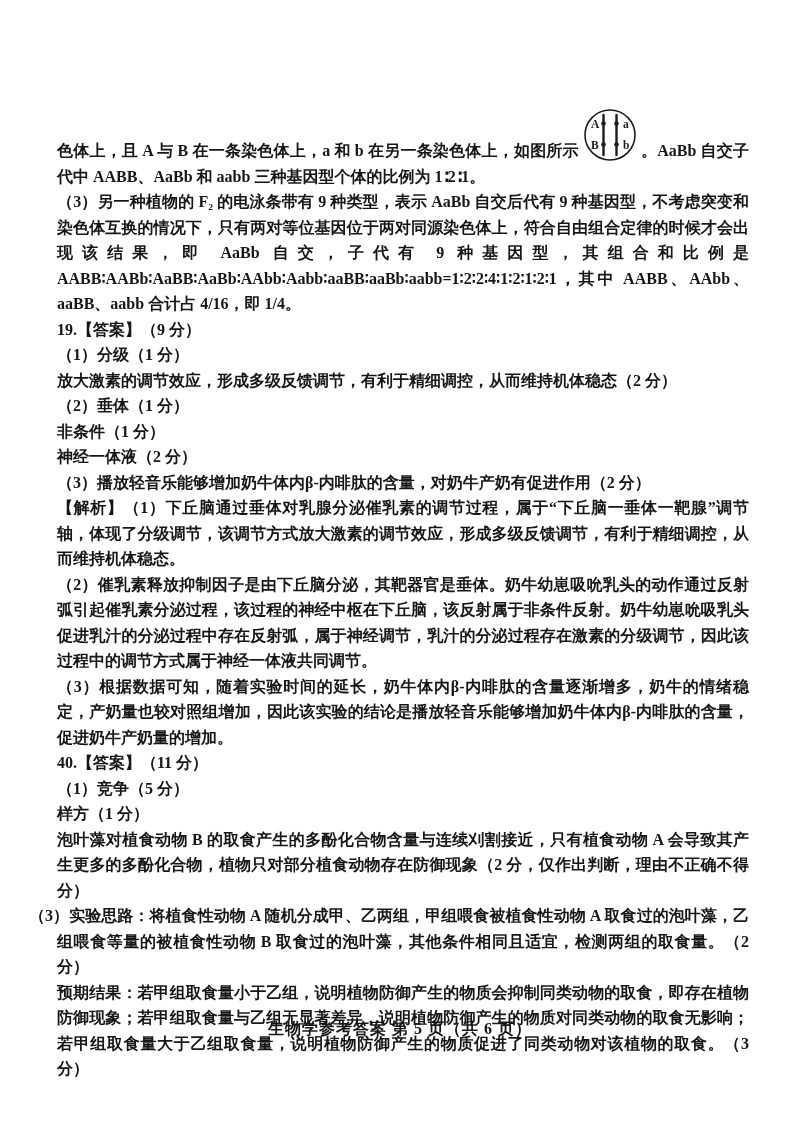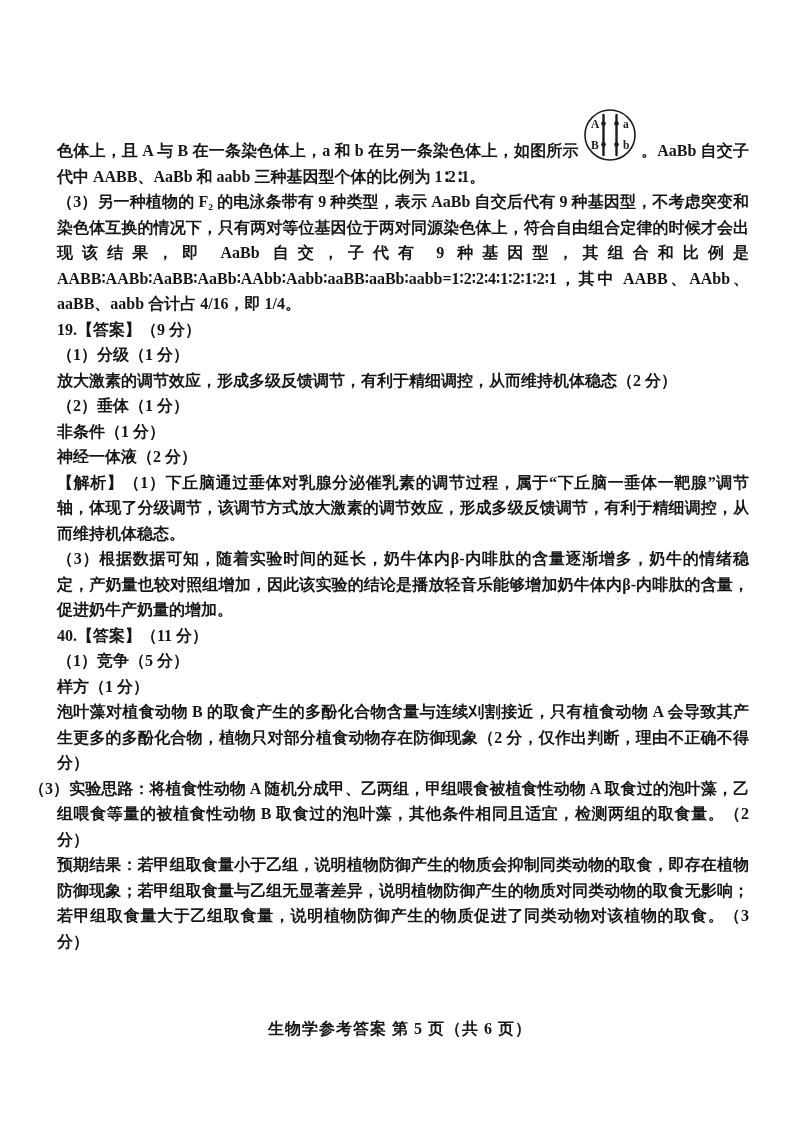--- a/index.html
+++ b/index.html
@@ -80,22 +80,24 @@
       </svg></span><span>。AaBb 自交子代中 AABB、AaBb 和 aabb 三种基因型个体的比例为 1∶2∶1。</span></p>
 
     <p>（3）另一种植物的 F₂ 的电泳条带有 9 种类型，表示 AaBb 自交后代有 9 种基因型，不考虑突变和染色体互换的情况下，只有两对等位基因位于两对同源染色体上，符合自由组合定律的时候才会出现该结果，即 AaBb 自交，子代有 9 种基因型，其组合和比例是 AABB∶AABb∶AaBB∶AaBb∶AAbb∶Aabb∶aaBB∶aaBb∶aabb=1∶2∶2∶4∶1∶2∶1∶2∶1，其中 AABB、AAbb、aaBB、aabb 合计占 4/16，即 1/4。</p>
 
     <p>19.【答案】（9 分）</p>
     <p class="ind1">（1）分级（1 分）</p>
     <p class="ind2">放大激素的调节效应，形成多级反馈调节，有利于精细调控，从而维持机体稳态（2 分）</p>
     <p class="ind1">（2）垂体（1 分）</p>
     <p class="ind2">非条件（1 分）</p>
     <p class="ind2">神经一体液（2 分）</p>
+    <p class="ind1">（3）播放轻音乐能够增加奶牛体内β-内啡肽的含量，对奶牛产奶有促进作用（2 分）</p>
 
     <p>【解析】（1）下丘脑通过垂体对乳腺分泌催乳素的调节过程，属于“下丘脑一垂体一靶腺”调节轴，体现了分级调节，该调节方式放大激素的调节效应，形成多级反馈调节，有利于精细调控，从而维持机体稳态。</p>
+    <p>（2）催乳素释放抑制因子是由下丘脑分泌，其靶器官是垂体。奶牛幼崽吸吮乳头的动作通过反射弧引起催乳素分泌过程，该过程的神经中枢在下丘脑，该反射属于非条件反射。奶牛幼崽吮吸乳头促进乳汁的分泌过程中存在反射弧，属于神经调节，乳汁的分泌过程存在激素的分级调节，因此该过程中的调节方式属于神经一体液共同调节。</p>
     <p>（3）根据数据可知，随着实验时间的延长，奶牛体内β-内啡肽的含量逐渐增多，奶牛的情绪稳定，产奶量也较对照组增加，因此该实验的结论是播放轻音乐能够增加奶牛体内β-内啡肽的含量，促进奶牛产奶量的增加。</p>
 
     <p>40.【答案】（11 分）</p>
     <p class="ind1">（1）竞争（5 分）</p>
     <p class="ind2">样方（1 分）</p>
     <p class="ind2">泡叶藻对植食动物 B 的取食产生的多酚化合物含量与连续刈割接近，只有植食动物 A 会导致其产生更多的多酚化合物，植物只对部分植食动物存在防御现象（2 分，仅作出判断，理由不正确不得分）</p>
     <p class="hang">（3）实验思路：将植食性动物 A 随机分成甲、乙两组，甲组喂食被植食性动物 A 取食过的泡叶藻，乙组喂食等量的被植食性动物 B 取食过的泡叶藻，其他条件相同且适宜，检测两组的取食量。（2 分）</p>
     <p class="ind2">预期结果：若甲组取食量小于乙组，说明植物防御产生的物质会抑制同类动物的取食，即存在植物防御现象；若甲组取食量与乙组无显著差异，说明植物防御产生的物质对同类动物的取食无影响；若甲组取食量大于乙组取食量，说明植物防御产生的物质促进了同类动物对该植物的取食。（3 分）</p>
 
   </div>

